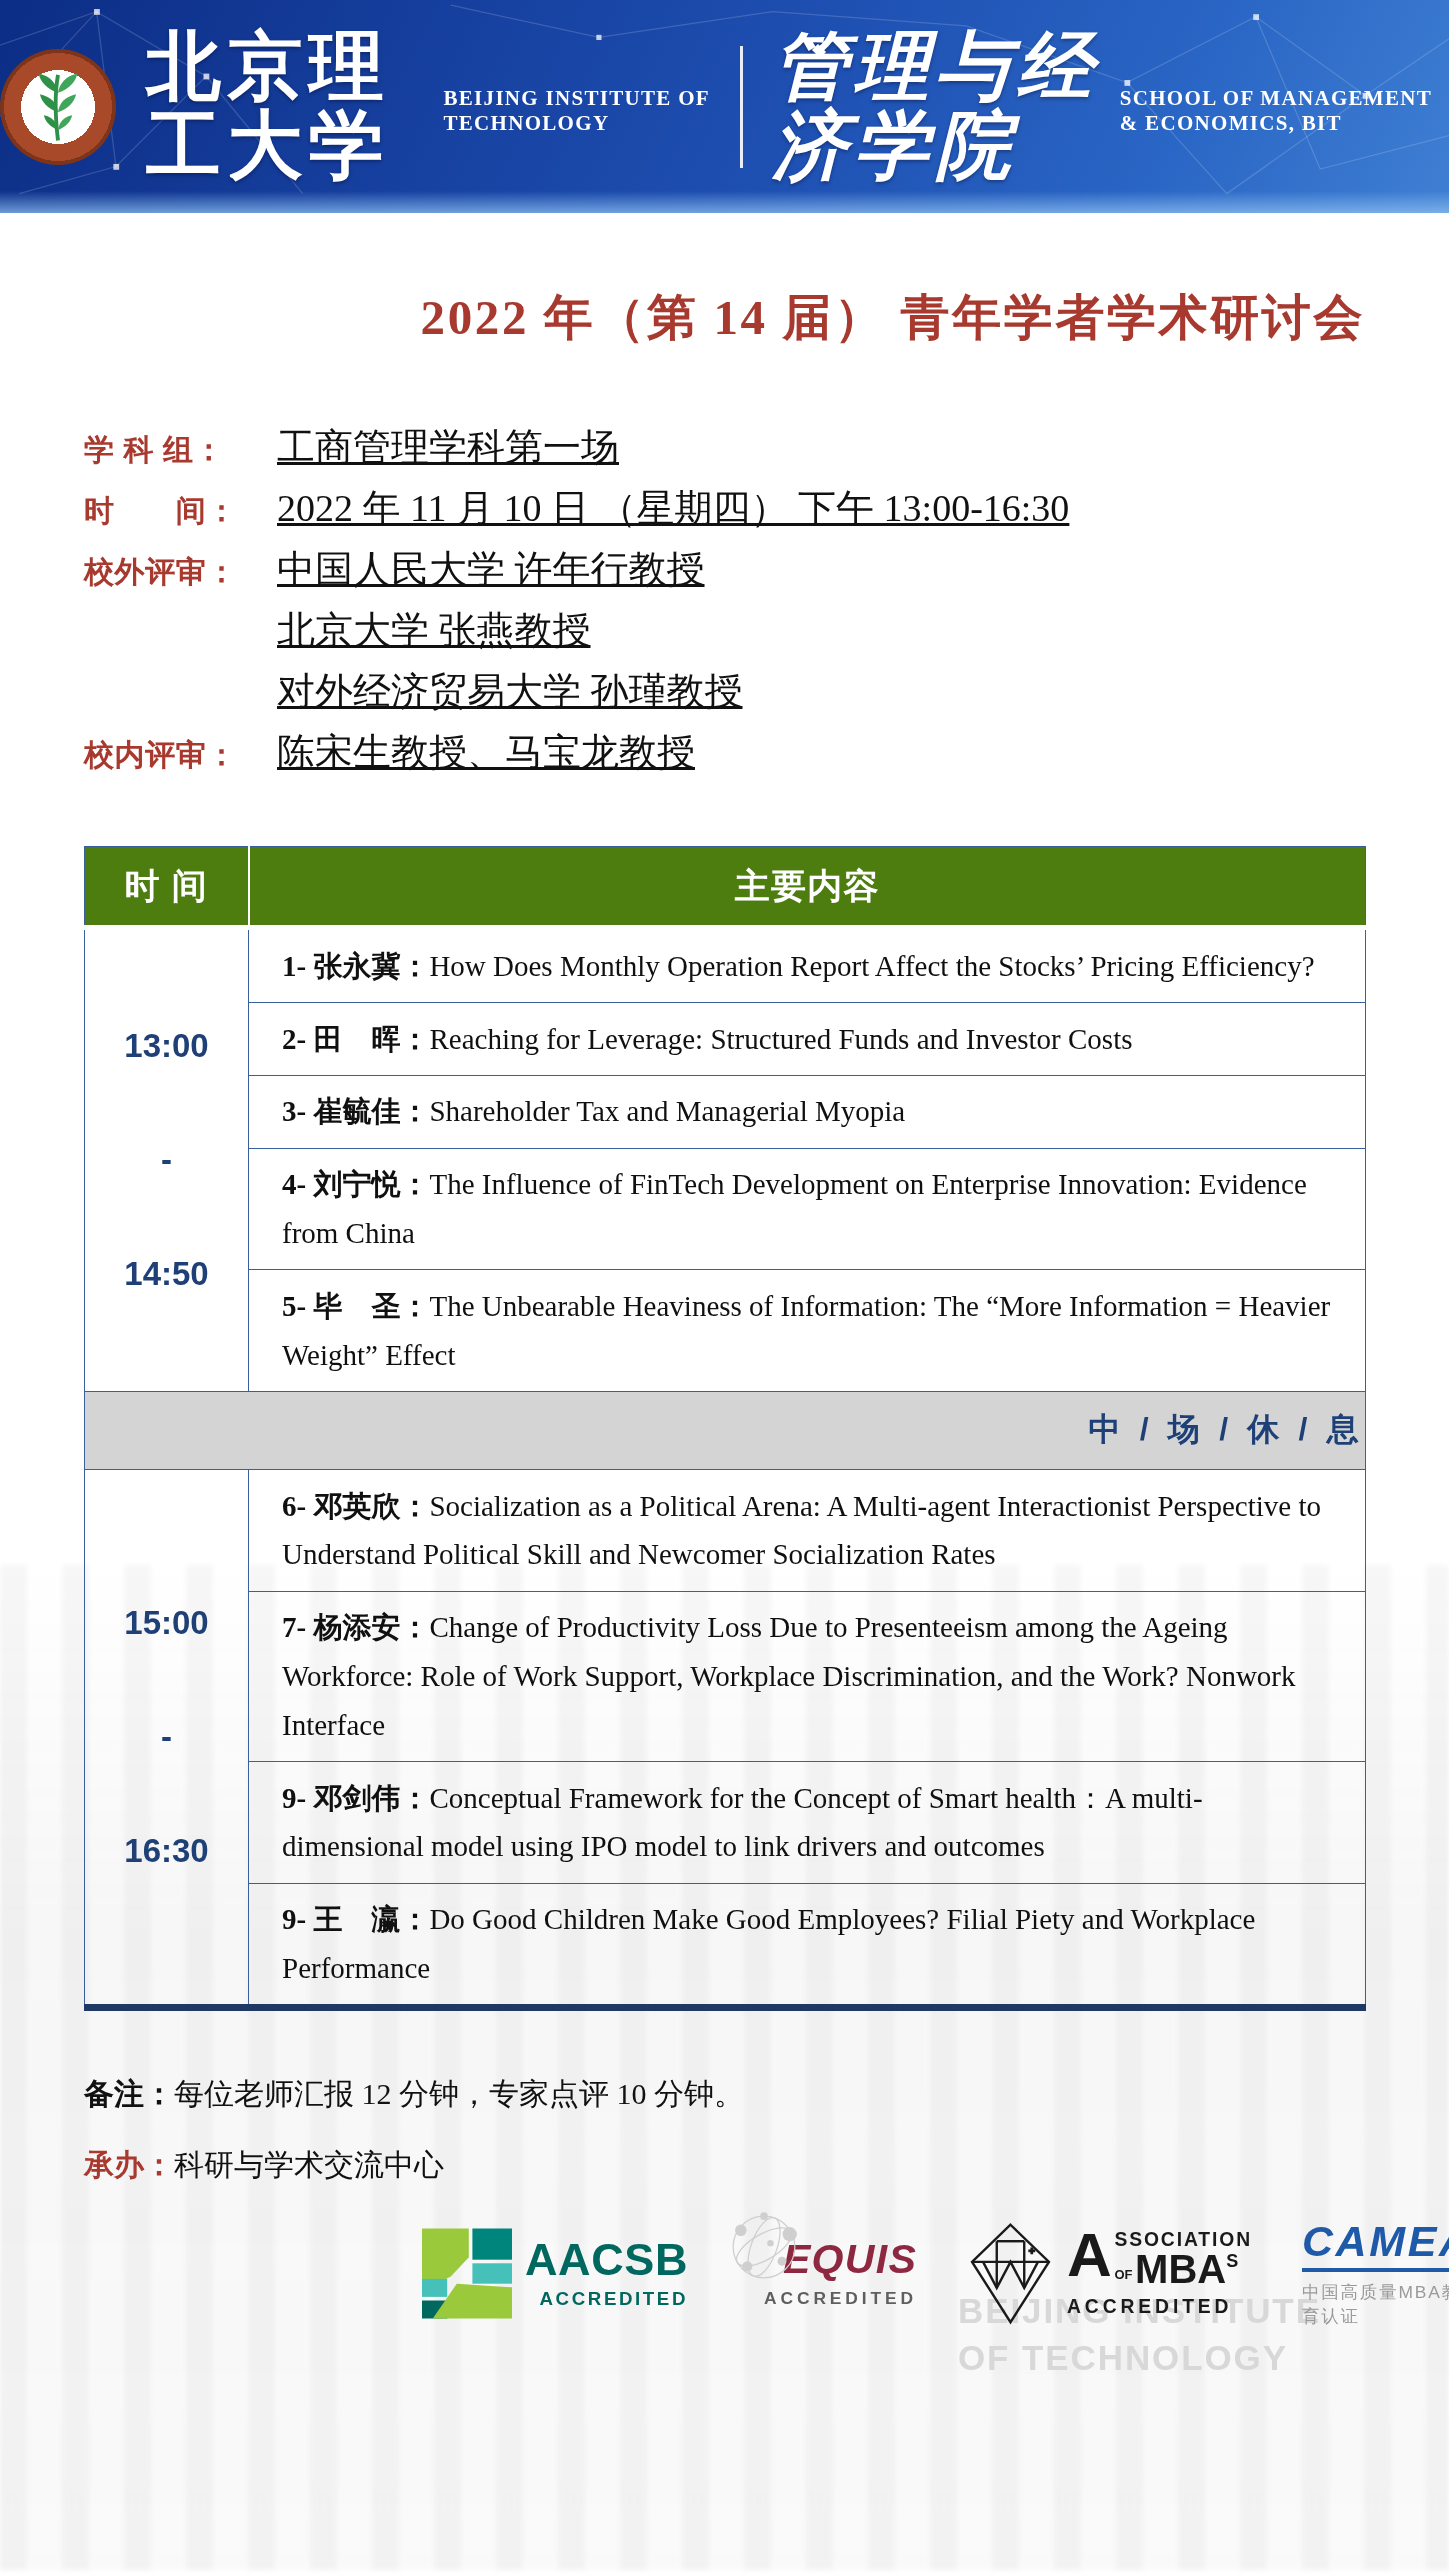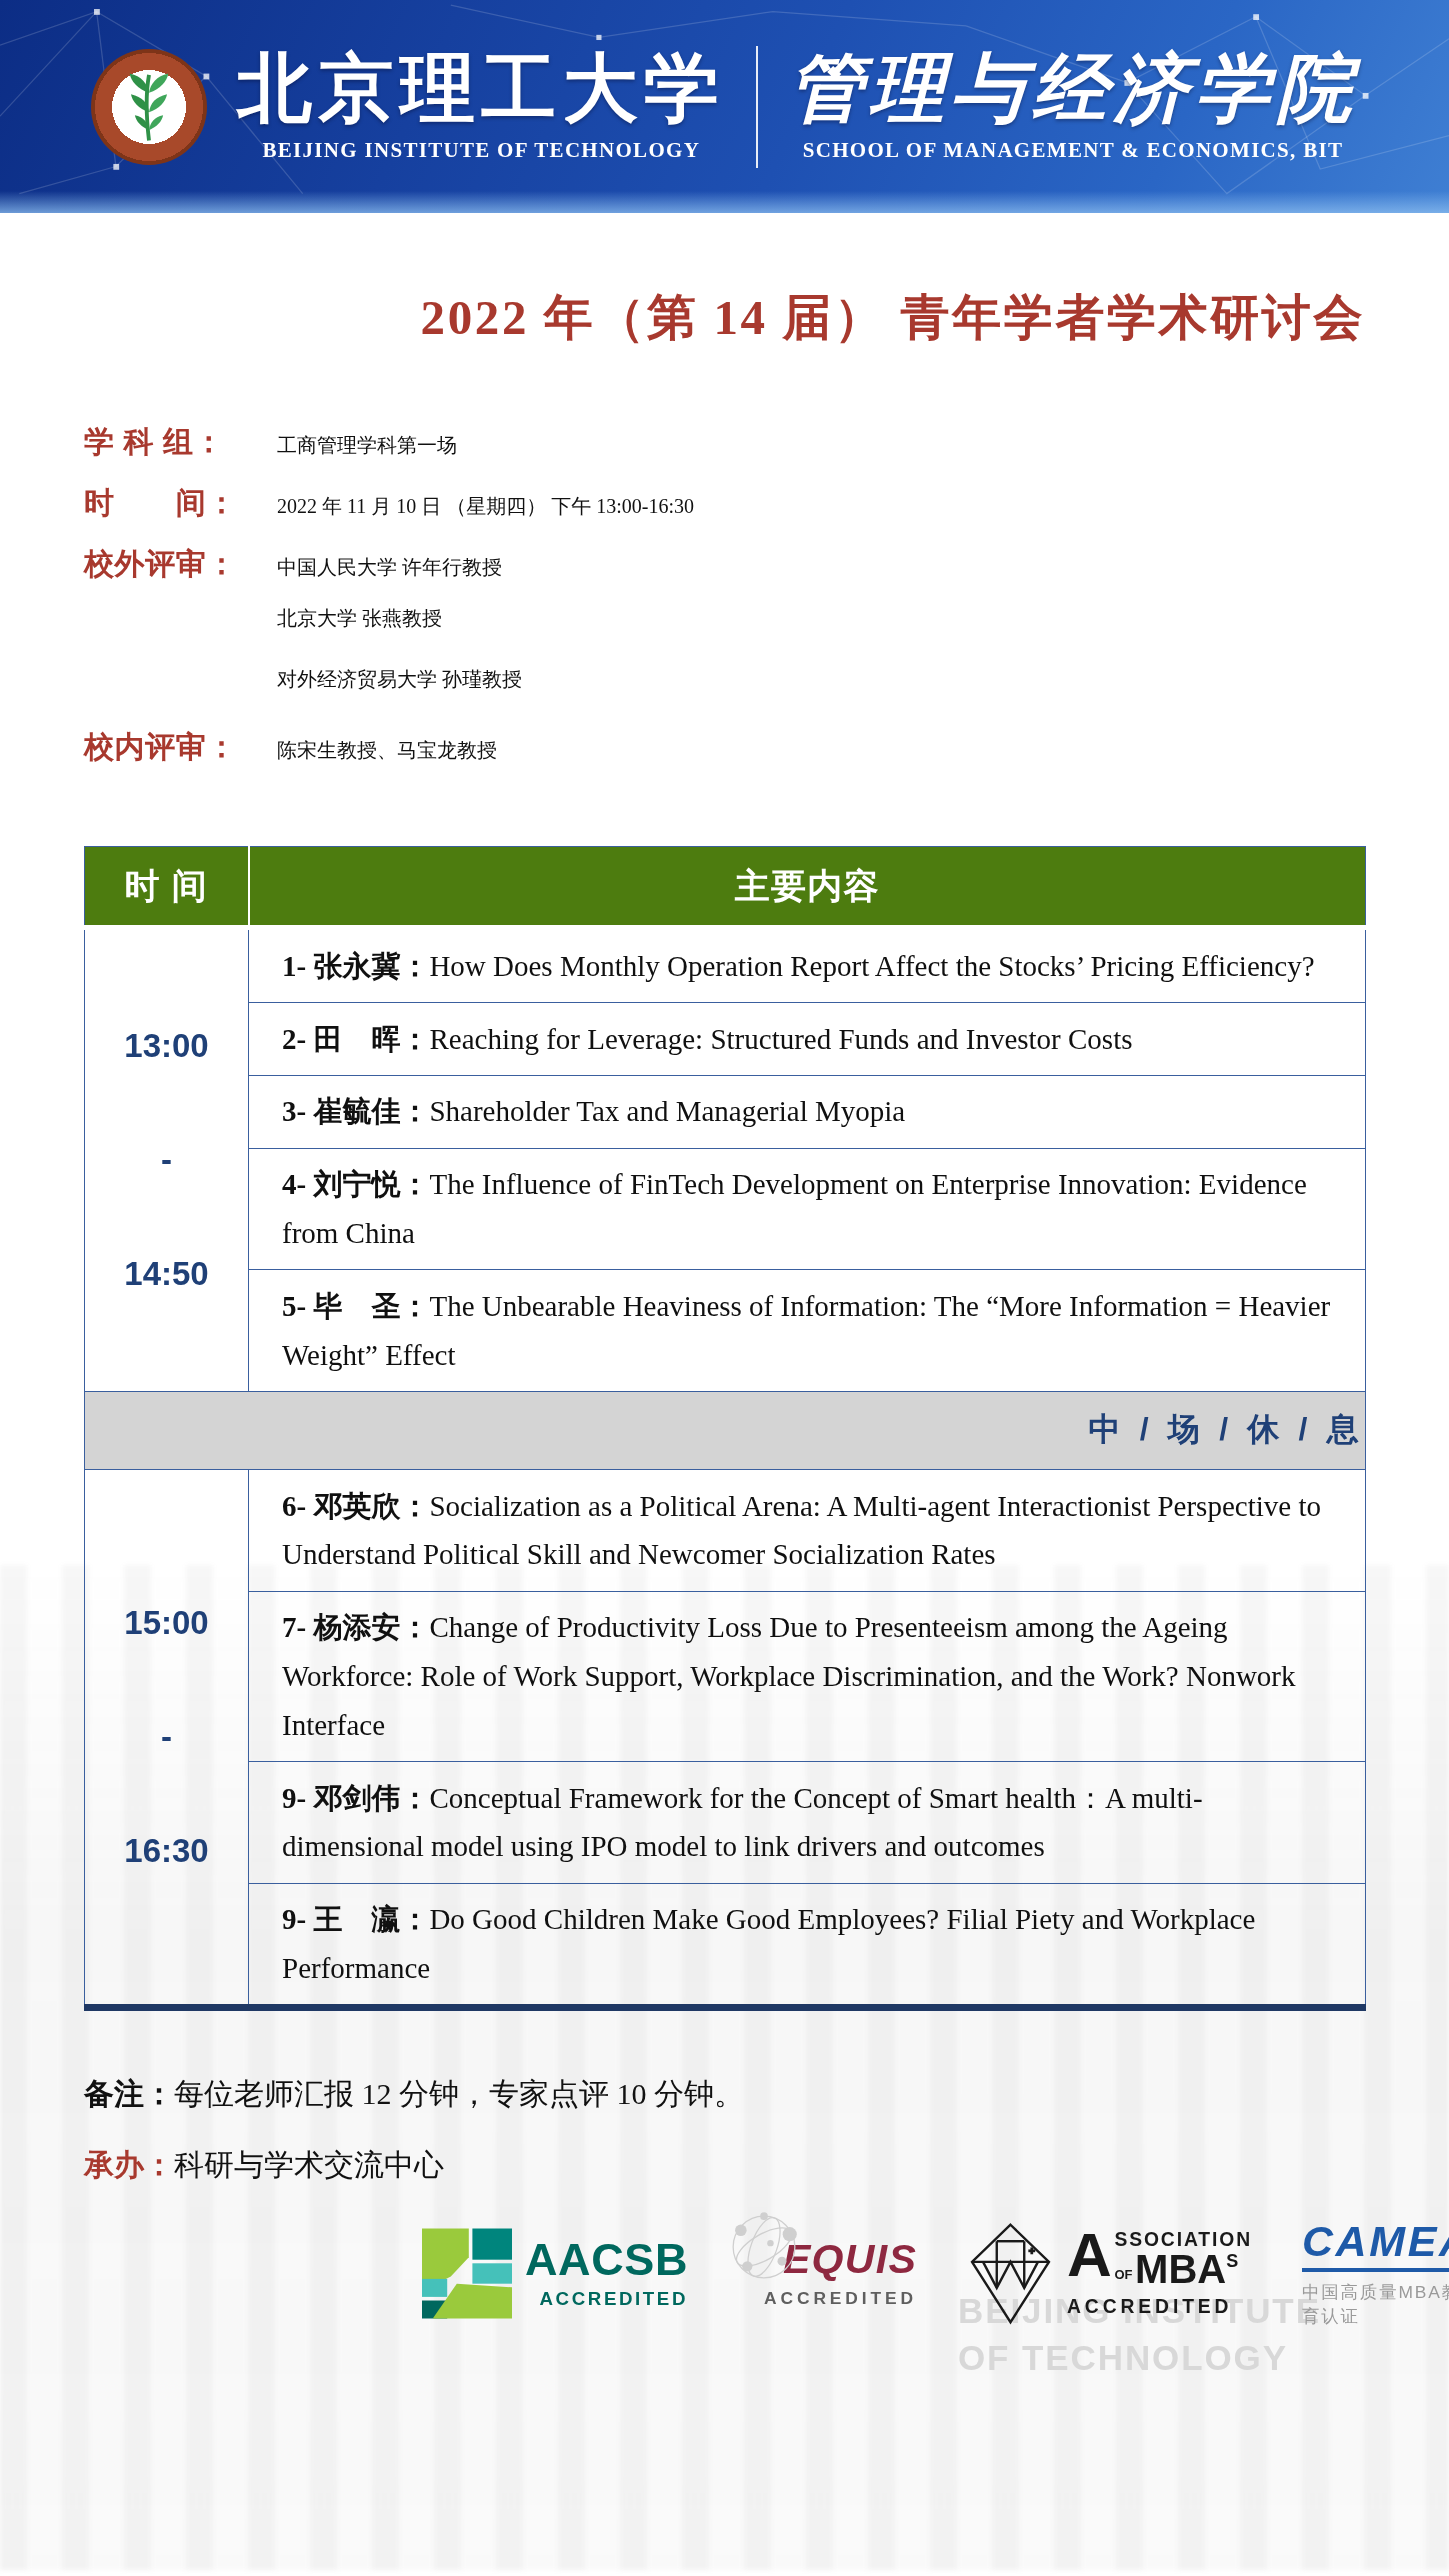--- a/index.html
+++ b/index.html
@@ -9,21 +9,21 @@
   
   .banner{position:relative;width:1449px;height:213px;
     background:linear-gradient(115deg,#0c2d85 0%,#16409f 30%,#1e50b2 55%,#2a66c5 80%,#3f7fd3 100%);}
   .banner::after{content:"";position:absolute;left:0;bottom:0;width:100%;height:22px;
     background:linear-gradient(180deg,rgba(110,165,230,0),rgba(140,190,240,.75));}
   .mesh{position:absolute;inset:0;width:100%;height:100%;}
   .banner-inner{position:absolute;inset:0;display:flex;align-items:center;justify-content:center;gap:30px;z-index:2;}
   .bit-logo{width:116px;height:116px;border-radius:50%;flex:0 0 auto;
     background:radial-gradient(circle,#ffffff 0 37px,#a8492a 37px 54px,#7e3418 54px 58px);
     display:flex;align-items:center;justify-content:center;}
-  .brand{display:flex;flex-direction:column;align-items:center;}
+  .brand{display:flex;align-items:center;}
   .brand .cn{color:#ffffff;font-size:75px;font-weight:700;letter-spacing:6.4px;line-height:1.05;
     font-family:"Liberation Serif",serif;text-shadow:0 1.9px 3.9px rgba(0,0,30,.35);}
   .brand .en{color:#ffffff;font-size:21px;font-weight:700;letter-spacing:1.3px;margin-top:9px;font-family:Liberation Serif, serif;}
   .brand.school .cn{font-style:italic;}
   .v-divider{width:2.6px;height:122px;background:rgba(255,255,255,.9);flex:0 0 auto;}
 
   
   .photo-wm{position:absolute;left:0;top:1565px;width:1449px;height:1005px;z-index:0;
     background:
       repeating-linear-gradient(90deg,rgba(110,110,110,.055) 0 27px,rgba(0,0,0,0) 27px 62px),
@@ -34,21 +34,21 @@
 
   
   .title{position:relative;z-index:1;margin:72px 84px 0 84px;text-align:right;
     color:#A8392E;font-size:49px;font-weight:700;letter-spacing:2.6px;
     font-family:"Liberation Serif",serif;}
 
   
   .info{position:relative;z-index:1;margin:71px 84px 0 84px;}
   .info-row{display:flex;align-items:baseline;height:61px;}
   .info-label{flex:0 0 193px;color:#A8392E;font-weight:700;font-size:30px;letter-spacing:0.6px;}
-  .info-value{color:#111111;font-size:20px;font-family:"Liberation Serif",serif;}
+  .info-value{color:#111111;font-size:38px;font-family:"Liberation Serif",serif;text-decoration:underline;}
 
   
   .schedule{position:relative;z-index:1;margin:58px 84px 0 84px;}
   table.sched{border-collapse:collapse;width:1282px;table-layout:fixed;
     border:1.9px solid #3A5F9E;border-bottom:7.7px solid #1F3864;}
   .sched thead th{background:#4d7c0f;color:#ffffff;font-size:35px;font-weight:700;
     height:76px;letter-spacing:1.3px;border:none;}
   .sched thead tr{border-bottom:5.2px solid #ffffff;}
   .sched th.th-time{border-right:2.6px solid #ffffff;}
   .sched td{border:1.9px solid #3A5F9E;background:transparent;vertical-align:middle;}

